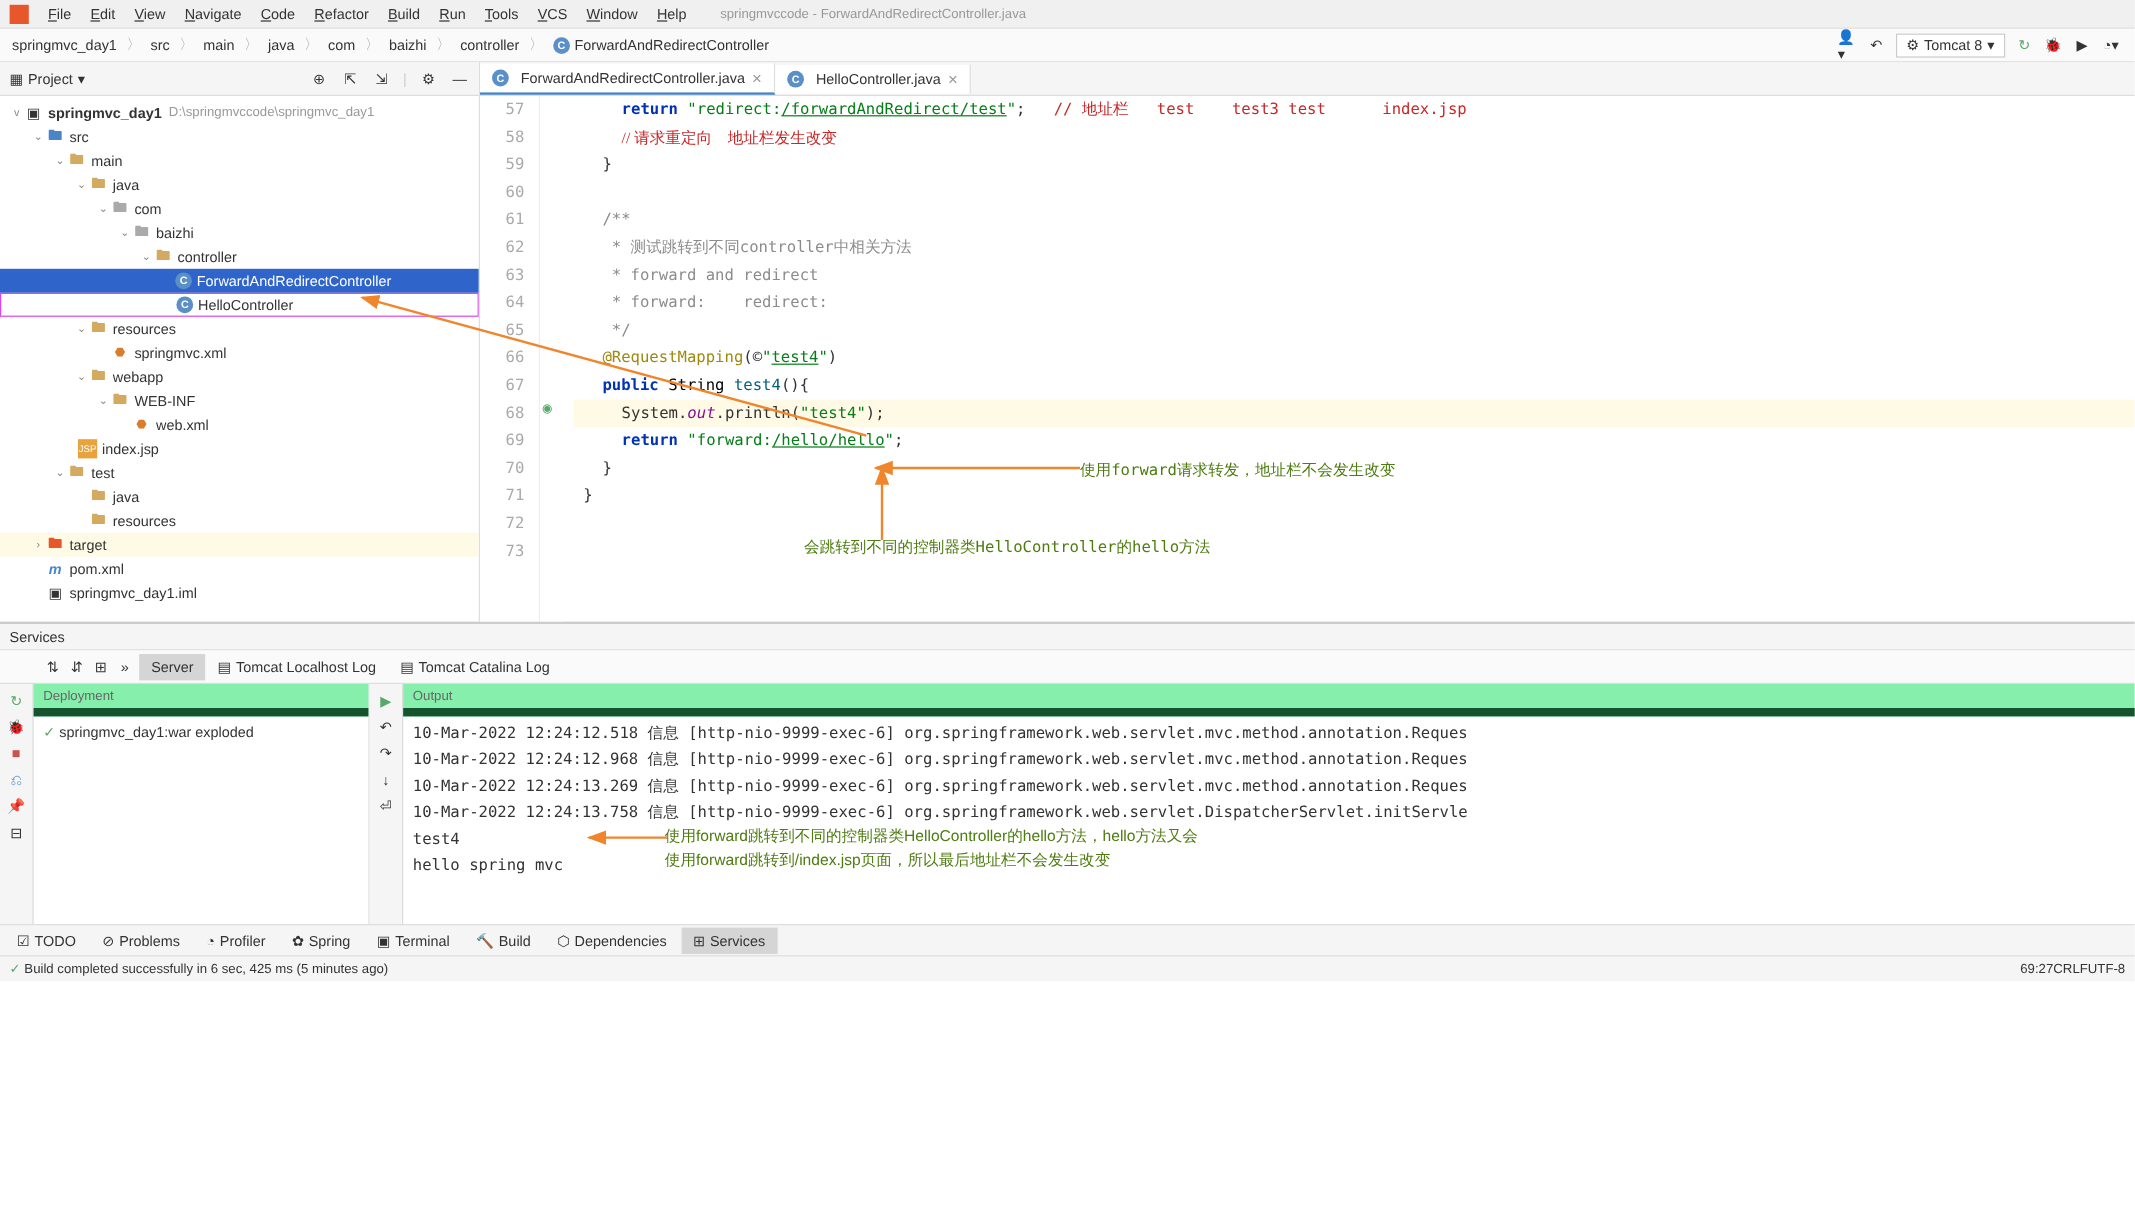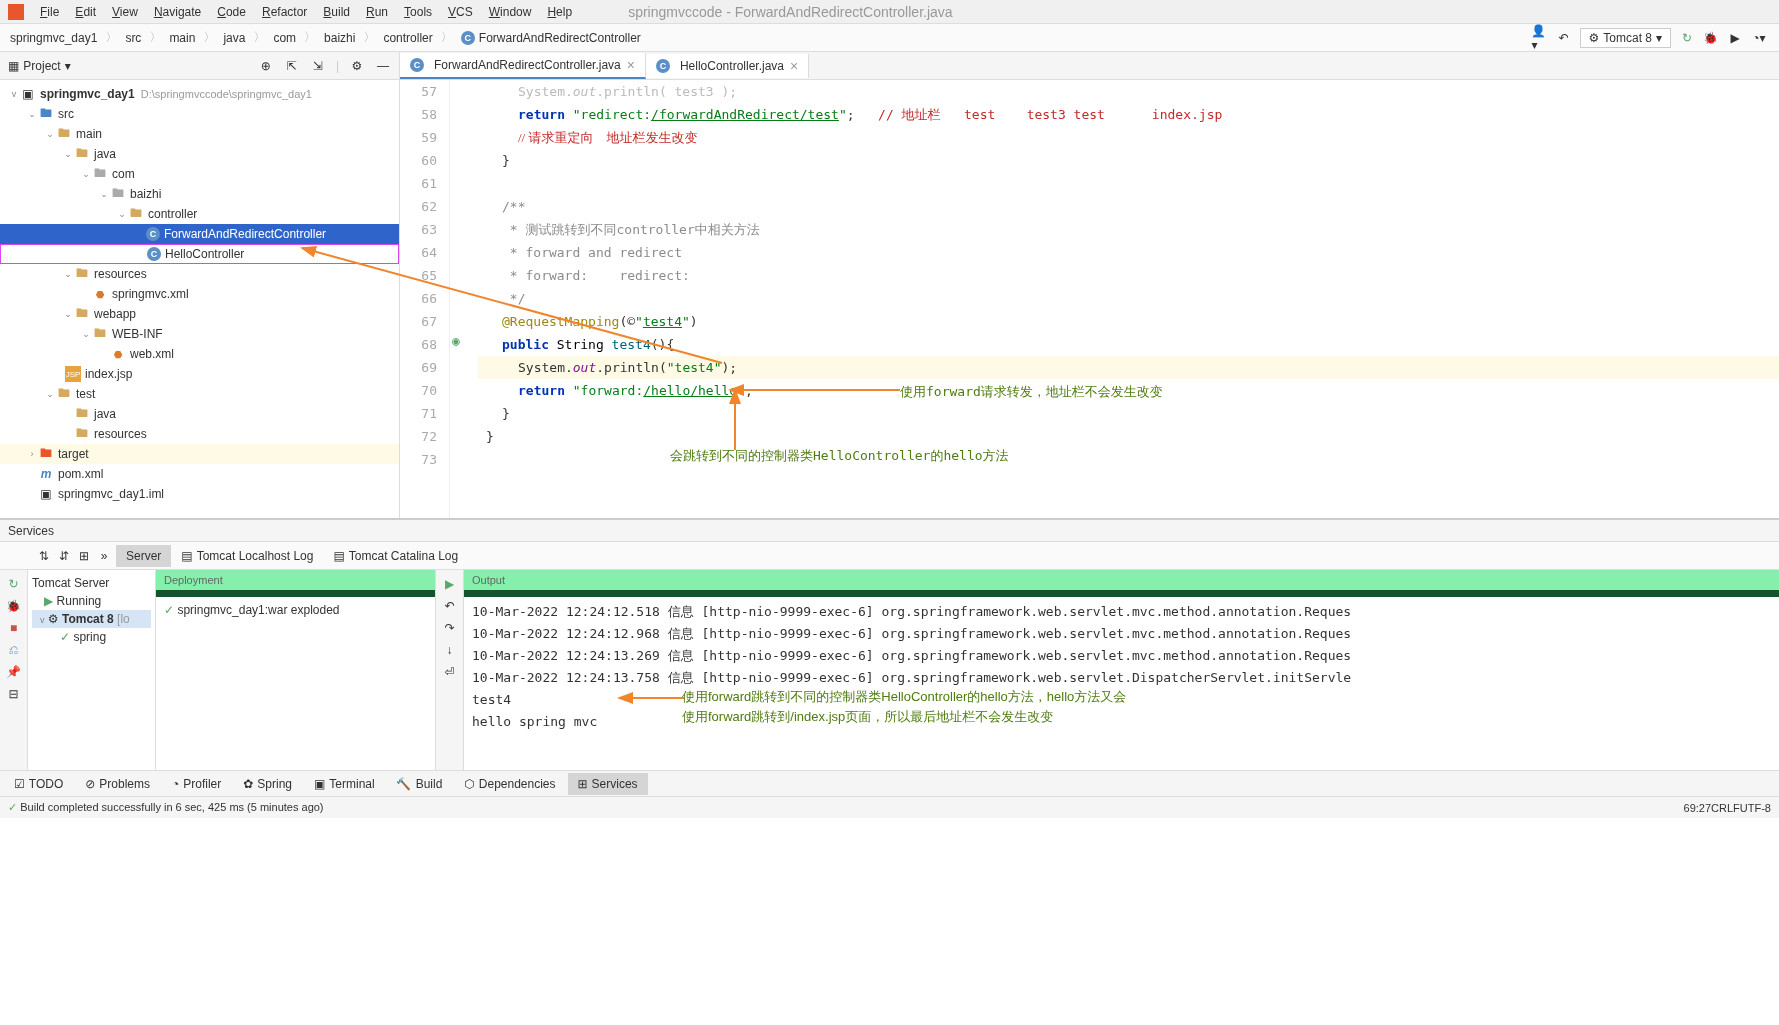--- a/index.html
+++ b/index.html
@@ -1,20 +1,20 @@
 <!DOCTYPE html>
 <html><head>
   <meta charset="utf-8">
   <style>
     * { margin: 0; padding: 0; box-sizing: border-box; }
     body { font-family: "Segoe UI", Arial, sans-serif; font-size: 12px; color: #333; background: #fff; overflow: hidden; }
     
     .menubar { height: 24px; background: #f0f0f0; display: flex; align-items: center; padding: 0 8px; border-bottom: 1px solid #ddd; }
     .menubar-item { padding: 2px 8px; cursor: pointer; }
-    .menubar-title { margin-left: 48px; color: #999; font-size: 14px; text-align: right; }
+    .menubar-title { margin-left: 20px; color: #999; font-size: 11px; text-align: right; }
     
     .breadcrumb { height: 28px; background: #fafafa; border-bottom: 1px solid #ddd; display: flex; align-items: center; padding: 0 4px; justify-content: space-between; }
     .breadcrumb-left { display: flex; align-items: center; }
     .breadcrumb-item { padding: 2px 6px; display: flex; align-items: center; }
     .breadcrumb-sep { color: #aaa; margin: 0 2px; }
     .breadcrumb-right { display: flex; align-items: center; gap: 8px; padding-right: 8px; }
     .tomcat-selector { border: 1px solid #ccc; padding: 2px 8px; background: #fff; display: flex; align-items: center; gap: 4px; }
     .toolbar-icon { width: 16px; height: 16px; display: inline-flex; align-items: center; justify-content: center; cursor: pointer; }
     
     .main-area { display: flex; height: 466px; }
@@ -305,21 +305,20 @@
           <div class="mark-line">
             <span style="color:#59a869;position:absolute;left:2px">◉</span>
           </div>
           <div class="mark-line"></div>
           <div class="mark-line"></div>
           <div class="mark-line"></div>
           <div class="mark-line"></div>
           <div class="mark-line"></div>
         </div>
       <div class="code-area" id="code-area">
-          <div class="code-line" style="padding-left: 40px; color: rgb(187, 187, 187);">System.<i>out</i>.println( test3 );</div>
           <div class="code-line" style="padding-left: 40px;"><span class="kw">return</span> <span class="str">"redirect:</span><span class="link">/forwardAndRedirect/test</span><span class="str">"</span>;   <span class="cmt-cn">// 地址栏   test    test3 test      index.jsp</span></div>
           <div class="code-line" style="padding-left: 40px; font-family: Liberation Serif, serif;"><span class="cmt-cn">// 请求重定向    地址栏发生改变</span></div>
           <div class="code-line" style="padding-left: 24px;">}</div>
           <div class="code-line" style="padding-left: 0px;"></div>
           <div class="code-line" style="padding-left: 24px;"><span class="cmt">/**</span></div>
           <div class="code-line" style="padding-left: 24px;"><span class="cmt"> * 测试跳转到不同controller中相关方法</span></div>
           <div class="code-line" style="padding-left: 24px;"><span class="cmt"> * forward and redirect</span></div>
           <div class="code-line" style="padding-left: 24px;"><span class="cmt"> * forward:    redirect:</span></div>
           <div class="code-line" style="padding-left: 24px;"><span class="cmt"> */</span></div>
           <div class="code-line" style="padding-left: 24px;"><span class="ann">@RequestMapping</span>(©<span class="str">"</span><span class="link">test4</span><span class="str">"</span>)</div>
@@ -371,26 +370,20 @@
   </div>
   <div class="services-body">
     <div class="services-sidebar">
       <span class="toolbar-icon green-run">↻</span>
       <span class="toolbar-icon bug-icon">🐞</span>
       <span class="toolbar-icon red-stop">■</span>
       <span class="toolbar-icon" style="color:#5b8fc7">⎌</span>
       <span class="toolbar-icon" style="color:#5b8fc7">📌</span>
       <span class="toolbar-icon">⊟</span>
     </div>
-    <div class="services-tree-col">
-      <div style="padding:2px 0"><span>Tomcat Server</span></div>
-      <div style="padding:2px 0 2px 12px"><span class="green-run">▶</span> <span>Running</span></div>
-      <div style="padding:2px 0 2px 8px;background:#d5e5f5"><span class="tree-toggle">v</span> <span>⚙</span> <b>Tomcat 8</b> <span style="color:#999">[lo</span></div>
-      <div style="padding:2px 0 2px 28px"><span style="color:#59a869">✓</span> <span>spring</span></div>
-    </div>
     <div class="services-deploy-col">
       <div class="col-header">Deployment</div>
       <div style="padding:6px 8px"><span style="color:#59a869">✓</span> <span>springmvc_day1:war exploded</span></div>
     </div>
     <div class="services-output-col" style="display:flex">
       <div class="output-toolbar">
         <span class="toolbar-icon green-run">▶</span>
         <span class="toolbar-icon">↶</span>
         <span class="toolbar-icon">↷</span>
         <span class="toolbar-icon">↓</span>

